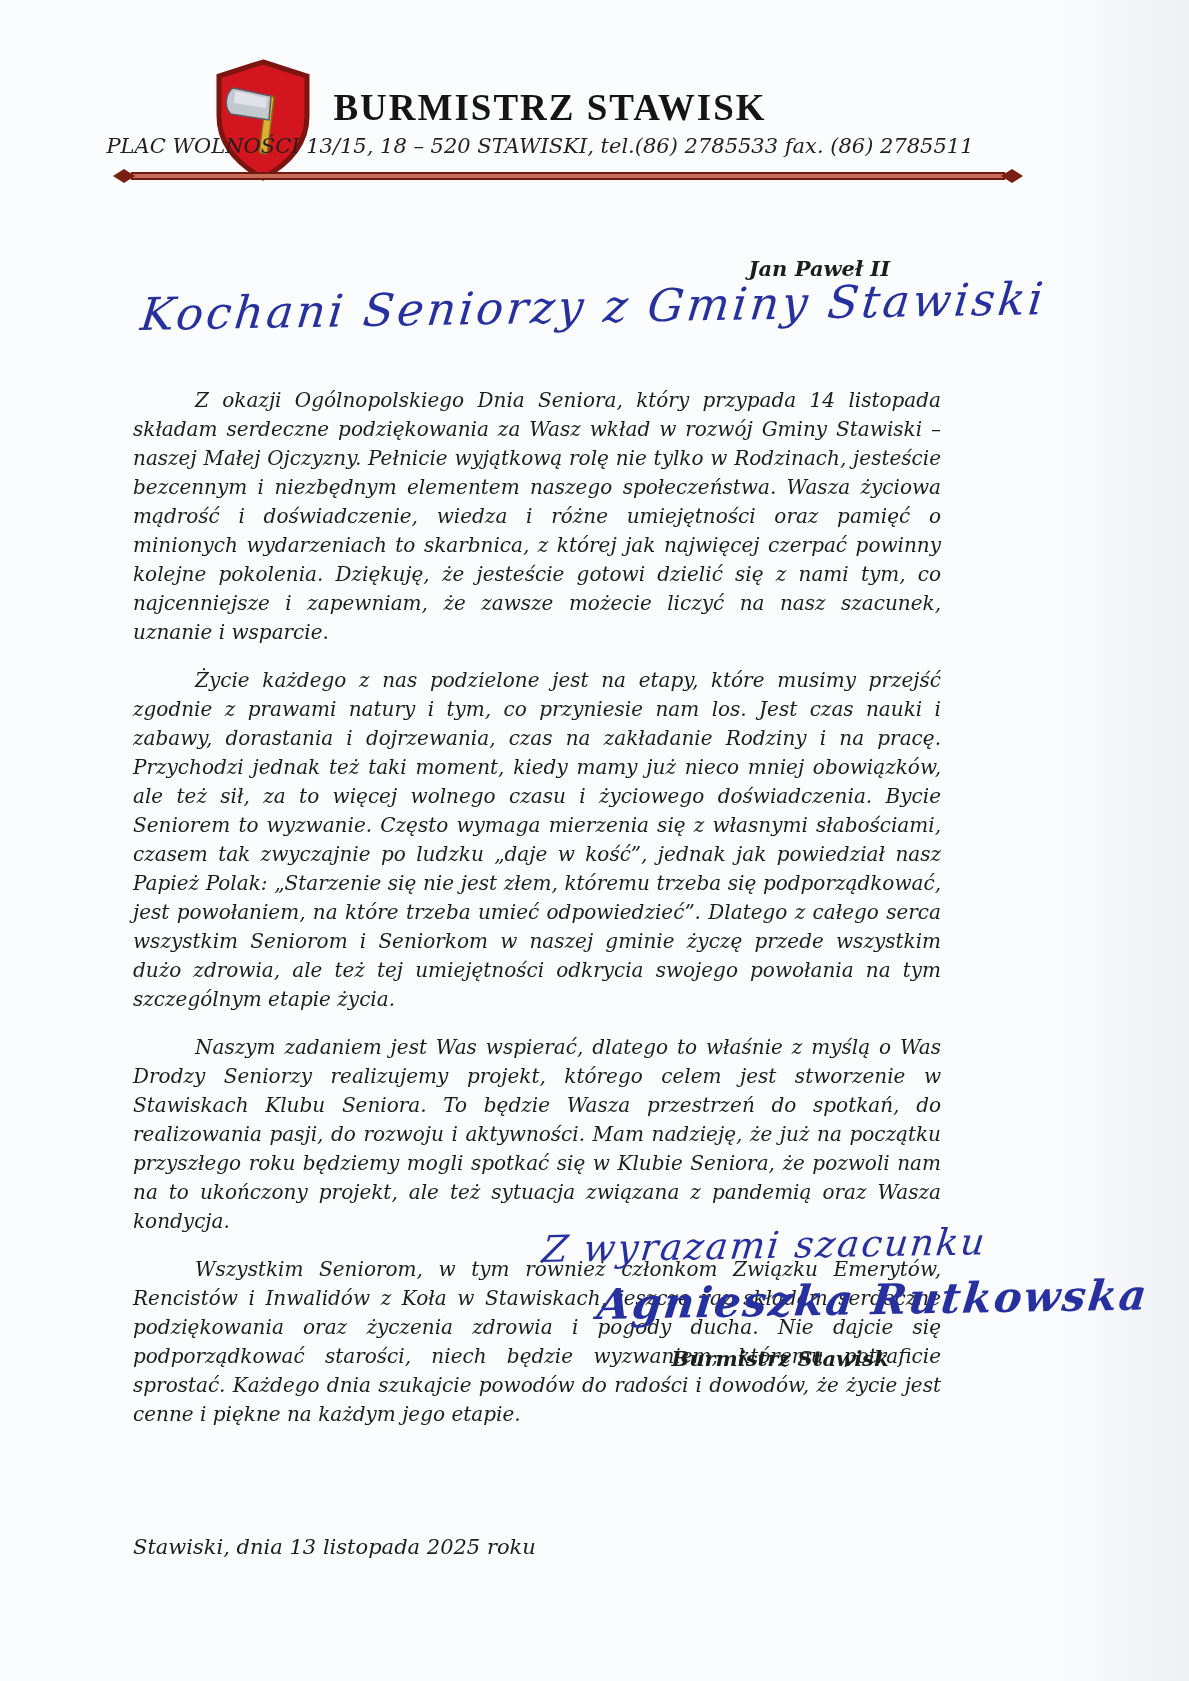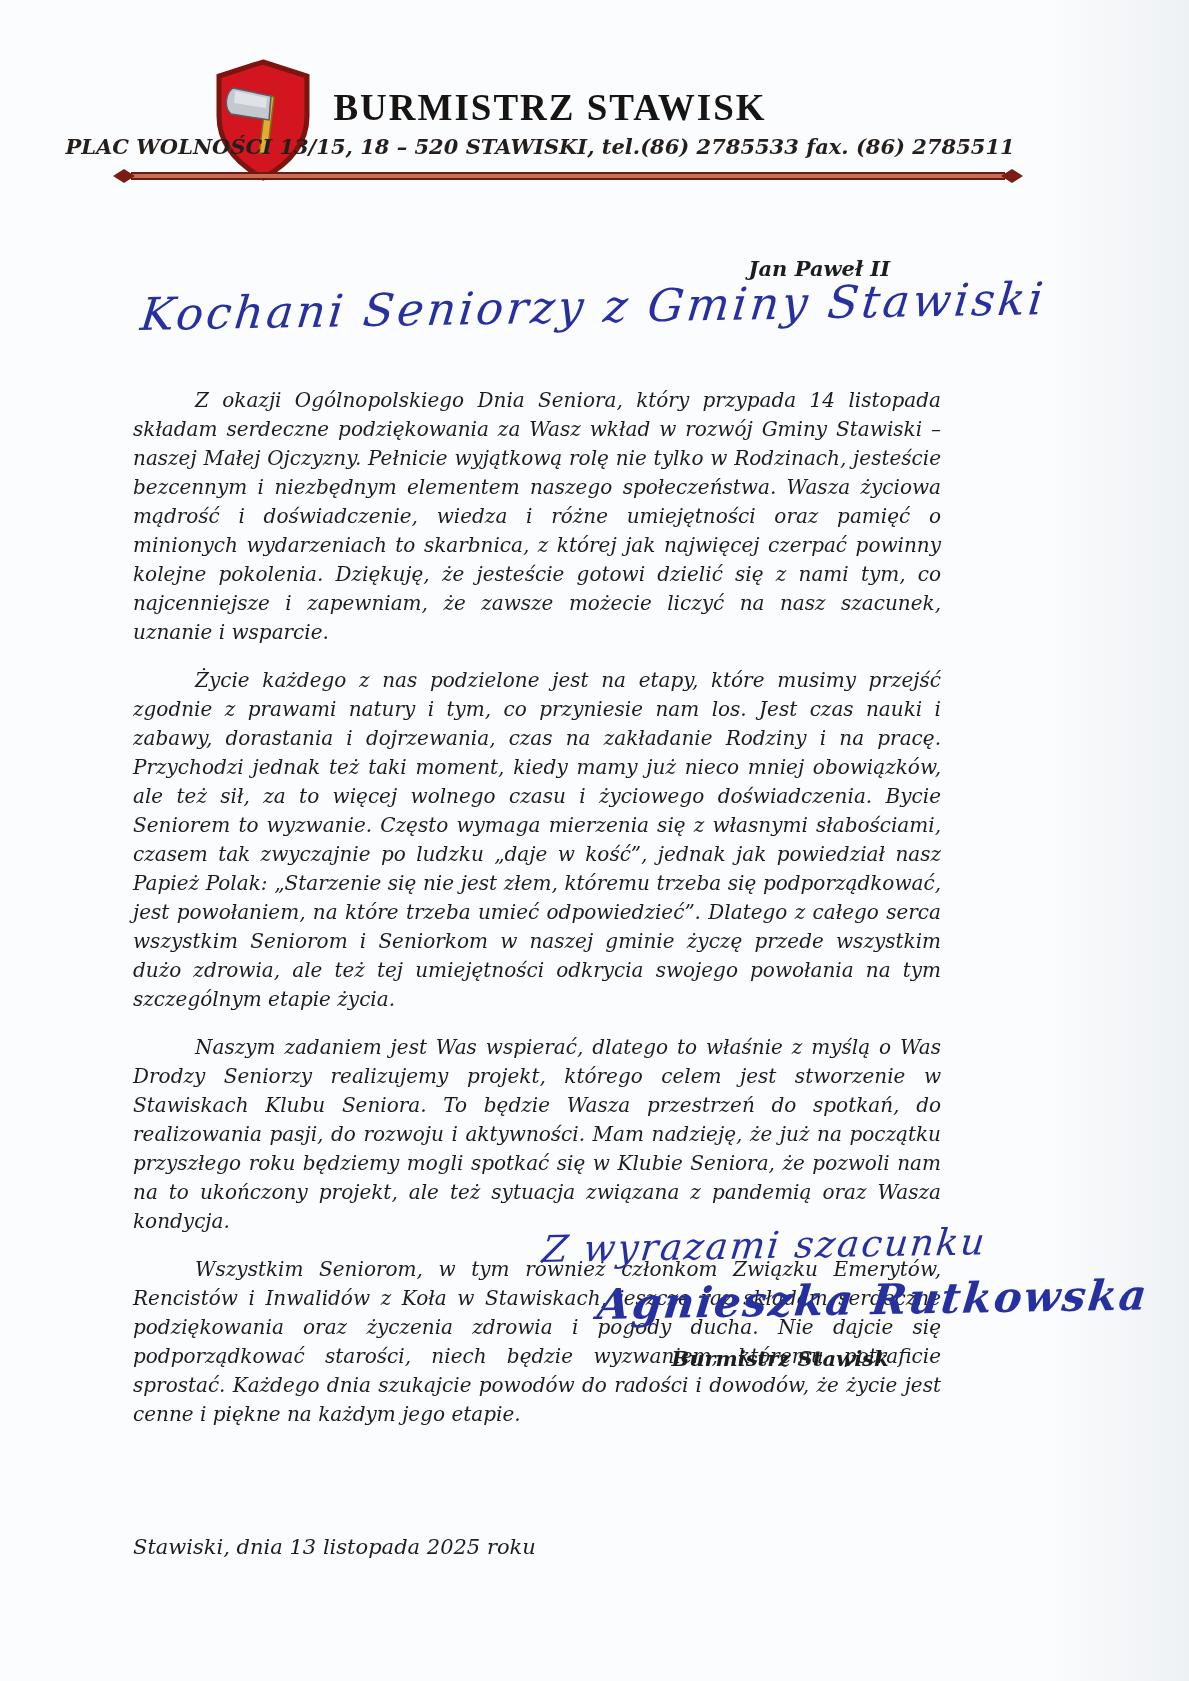--- a/index.html
+++ b/index.html
@@ -20,21 +20,21 @@
   .org-title{
     position:absolute;left:300px;top:86px;width:500px;
     text-align:center;
     font-weight:bold;font-size:37px;letter-spacing:2px;
     font-family:"Liberation Serif","DejaVu Serif",serif;
     color:#171513;
   }
   .address-line{
     position:absolute;left:60px;top:134px;width:960px;
     text-align:center;
-    font-weight:bold;font-style:italic;font-size:21px;
+    font-weight:normal;font-style:italic;font-size:21px;
     color:#241f1c;
   }
   .divider{
     position:absolute;left:113px;top:169px;width:910px;
     display:flex;align-items:center;
   }
   .divider .diamond{
     width:22px;height:14px;background:#7a1d12;
     clip-path:polygon(0 50%,50% 0,100% 50%,50% 100%);
     flex:0 0 auto;

